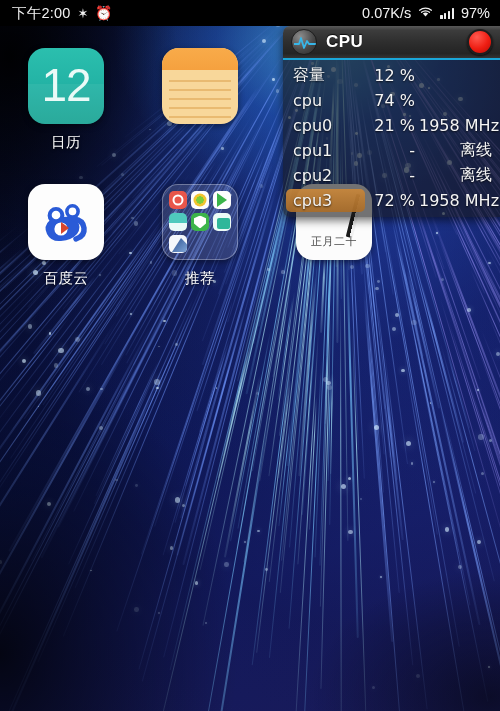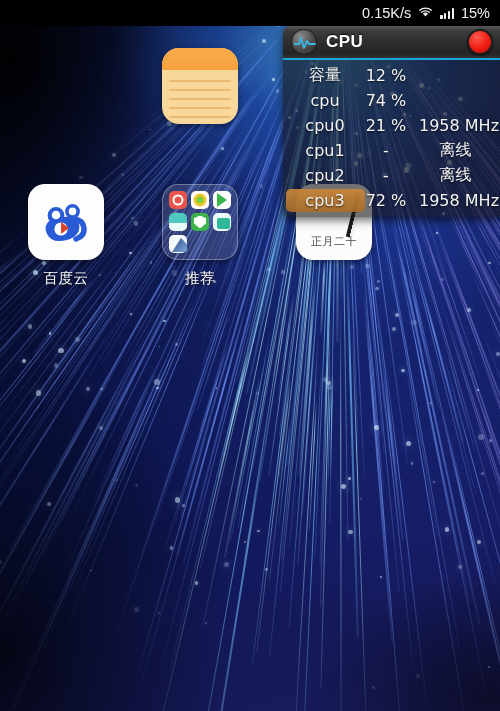--- a/index.html
+++ b/index.html
@@ -150,21 +150,21 @@
     width:74px; padding-left:10px; flex:0 0 74px; position:relative; z-index:2;
     font-size:16px; white-space:nowrap;
   }
   .cpu-row .v1 { width:58px; flex:0 0 58px; text-align:right; font-size:16px; white-space:nowrap; }
   .cpu-row .v2 { flex:1; text-align:right; font-size:16px; white-space:nowrap; padding-left:4px; }
   .cpu-row.hl::before {
     content:""; position:absolute; left:3px; top:1px; width:79px; height:23px;
     background:linear-gradient(180deg,#c9873a 0%,#a96c28 100%);
     border-radius:5px; z-index:1; opacity:.92;
   }
-  .cpu-row .k, .cpu-row .v1, .cpu-row .v2 { text-shadow:0 1px 2px rgba(0,0,0,.75);text-align:center; }
+  .cpu-row .k, .cpu-row .v1, .cpu-row .v2 { text-shadow:0 1px 2px rgba(0,0,0,.75); }
 </style>
 </head>
 <body>
 
 <div id="screen">
 
   <div id="wallpaper">
     <div class="wp-base"></div>
     <div class="wp-rays" id="rays">
         <div class="ray" style="left: 403.75px; top: 350.542px; width: 406.09px; height: 1px; opacity: 0.71; transform: rotate(80.4899deg); background: linear-gradient(90deg, rgba(120, 160, 255, 0) 0%, rgba(120, 160, 255, 0.85) 30%, rgba(120, 160, 255, 0.15) 100%);"></div>
@@ -626,39 +626,51 @@
         <div class="dot" style="left: 171.707px; top: 270.288px; width: 5.31249px; height: 5.31249px; opacity: 0.24; box-shadow: rgba(180, 220, 255, 0.55) 0px 0px 8.5px;"></div>
         <div class="dot" style="left: 403.119px; top: 113.392px; width: 2.4562px; height: 2.4562px; opacity: 0.84; box-shadow: rgba(180, 220, 255, 0.55) 0px 0px 3.9px;"></div>
         <div class="dot" style="left: 348.44px; top: 477.306px; width: 3.05748px; height: 3.05748px; opacity: 0.81; box-shadow: rgba(180, 220, 255, 0.55) 0px 0px 4.9px;"></div>
         <div class="dot" style="left: 42.2299px; top: 261.089px; width: 4.21378px; height: 4.21378px; opacity: 0.82; box-shadow: rgba(180, 220, 255, 0.55) 0px 0px 6.7px;"></div>
         <div class="dot" style="left: 305.234px; top: 40.0267px; width: 5.04069px; height: 5.04069px; opacity: 0.75; box-shadow: rgba(180, 220, 255, 0.55) 0px 0px 8.1px;"></div>
       </div>
     <div class="wp-vignette"></div>
   </div>
 
   <div id="statusbar">
+    <div class="sb-left">
+      <span class="sb-time">下午2:00</span>
+      <span class="ico bt-ico">✶</span>
+      <span class="ico alarm-ico">⏰</span>
+    </div>
     <div class="sb-right">
-      <span class="sb-net">0.15K/s</span>
+      <span class="sb-net">0.07K/s</span>
       <span class="ico">
         <svg width="15" height="12" viewBox="0 0 15 12">
           <path d="M7.5 10.6 L4.9 7.6 a4.2 4.2 0 0 1 5.2 0 Z" fill="#f0f0f0"></path>
           <path d="M1.6 4.2 a9.5 9.5 0 0 1 11.8 0" stroke="#f0f0f0" stroke-width="1.3" fill="none" stroke-linecap="round"></path>
           <path d="M3.5 6.3 a6.6 6.6 0 0 1 8 0" stroke="#f0f0f0" stroke-width="1.2" fill="none" stroke-linecap="round"></path>
         </svg>
       </span>
       <span class="sig-bars">
           <i></i>
           <i></i>
           <i></i>
           <i></i>
         </span>
-      <span class="sb-batt">15%</span>
+      <span class="sb-batt">97%</span>
     </div>
   </div>
 
+  <div class="app" style="left:18px; top:48px;">
+    <div class="app-icon ic-cal">
+      <div class="band"></div>
+      <div class="num">12</div>
+    </div>
+    <div class="app-label">日历</div>
+  </div>
 
   <div class="app" style="left:152px; top:48px;">
     <div class="app-icon ic-note">
       <div class="top"></div>
       <div class="line" style="top:32px"></div>
       <div class="line" style="top:41px"></div>
       <div class="line" style="top:50px"></div>
       <div class="line" style="top:59px"></div>
       <div class="line" style="top:68px"></div>
     </div>

